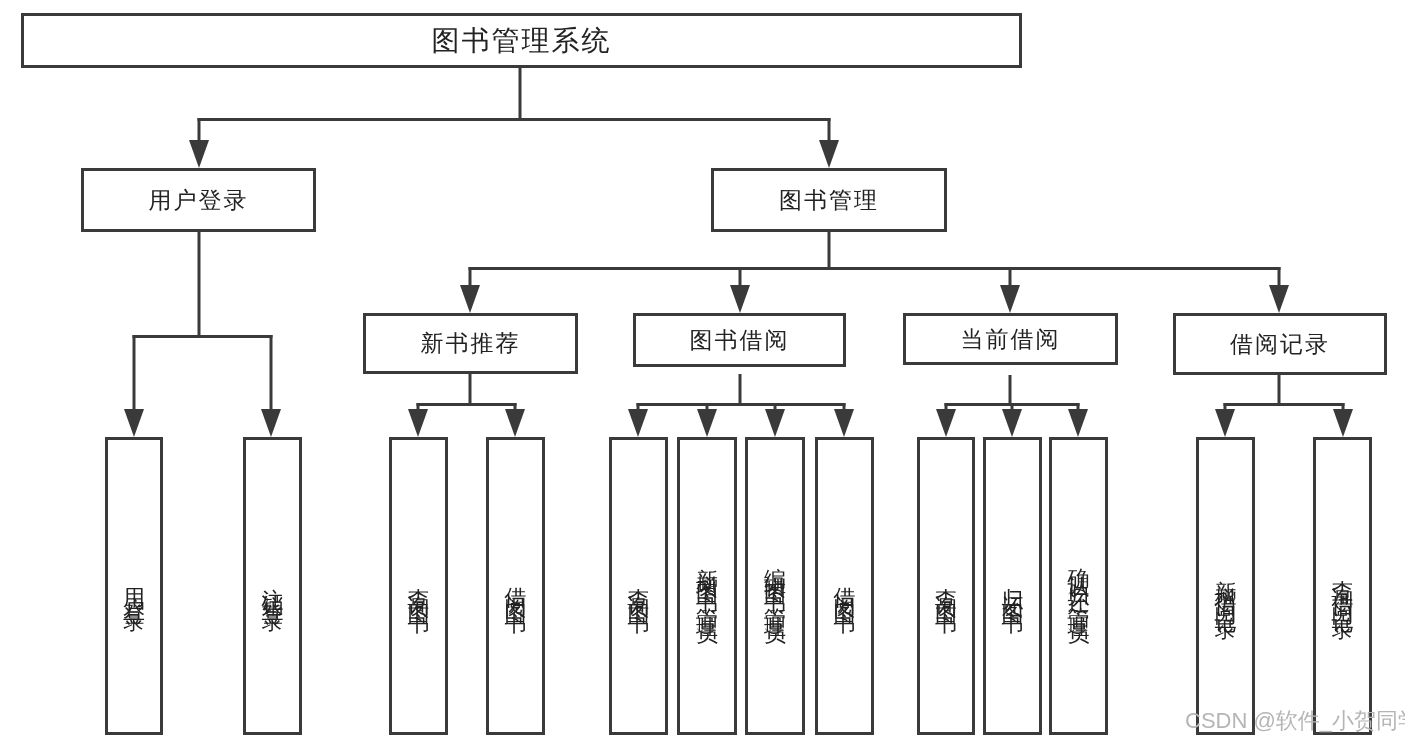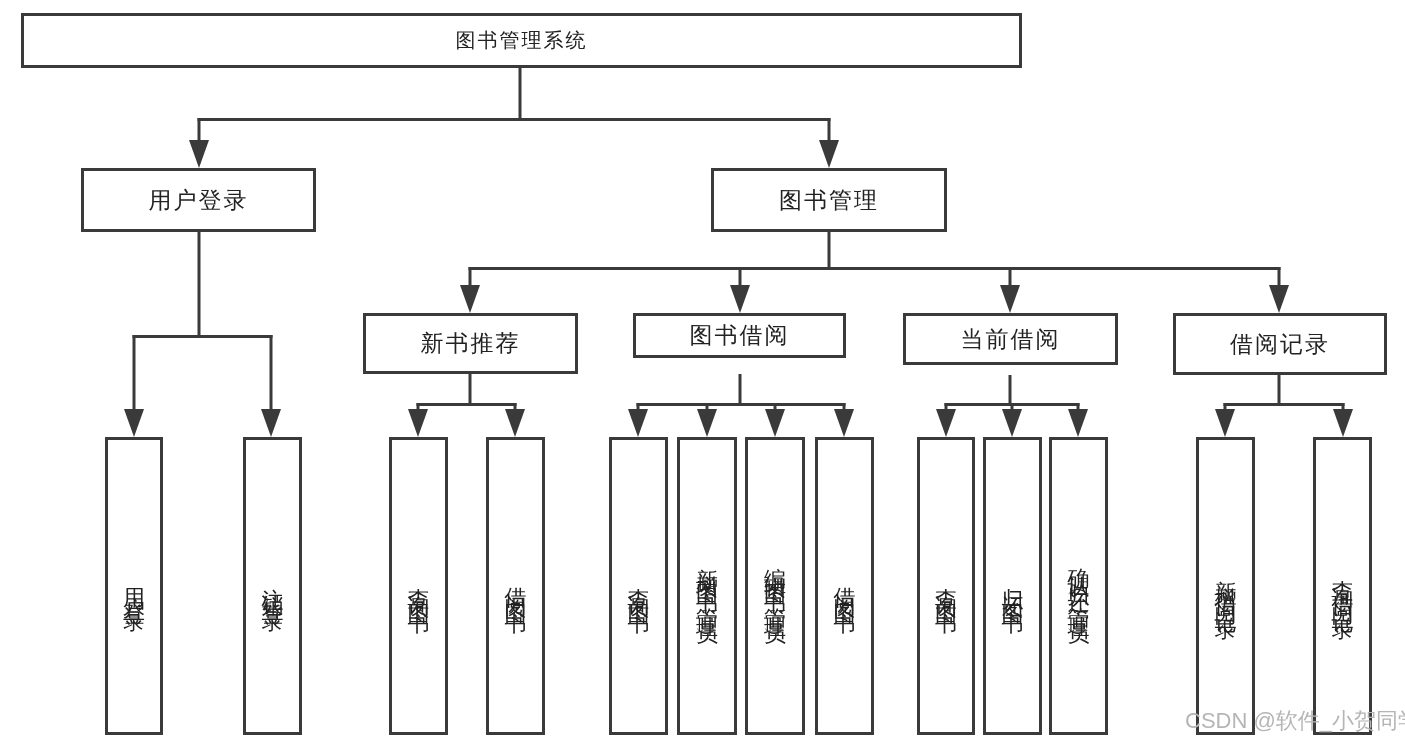--- a/index.html
+++ b/index.html
@@ -15,21 +15,21 @@
     overflow:hidden;
   }
   .connector-layer{position:absolute;left:0;top:0;width:1405px;height:747px;}
   .connector-layer line{stroke:var(--line);stroke-width:3;}
   .connector-layer polygon{fill:var(--line);}
   .node{
     position:absolute;box-sizing:border-box;border:3px solid var(--line);
     background:var(--bg);display:flex;align-items:center;justify-content:center;
     text-align:center;
   }
-  .node-root{left:21px;top:13px;width:1001px;height:55px;font-size:20px;letter-spacing:2px;}
+  .node-root{left:21px;top:13px;width:1001px;height:55px;font-size:28px;letter-spacing:2px;}
   .node-h{font-size:23px;letter-spacing:2px;}
   .leaf{
     left:0;top:437px;width:59px;height:298px;
   }
   .leaf .vtext{
     writing-mode:vertical-rl;text-orientation:mixed;
     font-size:22px;letter-spacing:8px;line-height:1;white-space:nowrap;
   }
   .watermark{
     position:absolute;left:1185px;top:710px;width:210px;
@@ -117,21 +117,21 @@
   <div class="node node-h" style="left:81px;top:168px;width:235px;height:64px;">
     <span>用户登录</span>
   </div>
   <div class="node node-h" style="left:711px;top:168px;width:236px;height:64px;">
     <span>图书管理</span>
   </div>
 
   <div class="node node-h" style="left:363px;top:313px;width:215px;height:61px;">
     <span>新书推荐</span>
   </div>
-  <div class="node node-h" style="left:633px;top:313px;width:213px;height:45px;">
+  <div class="node node-h" style="left:633px;top:313px;width:213px;height:54px;">
     <span>图书借阅</span>
   </div>
   <div class="node node-h" style="left:903px;top:313px;width:215px;height:52px;">
     <span>当前借阅</span>
   </div>
   <div class="node node-h" style="left:1173px;top:313px;width:214px;height:62px;">
     <span>借阅记录</span>
   </div>
 
   <div class="node leaf" style="left:105px;width:58px;">

